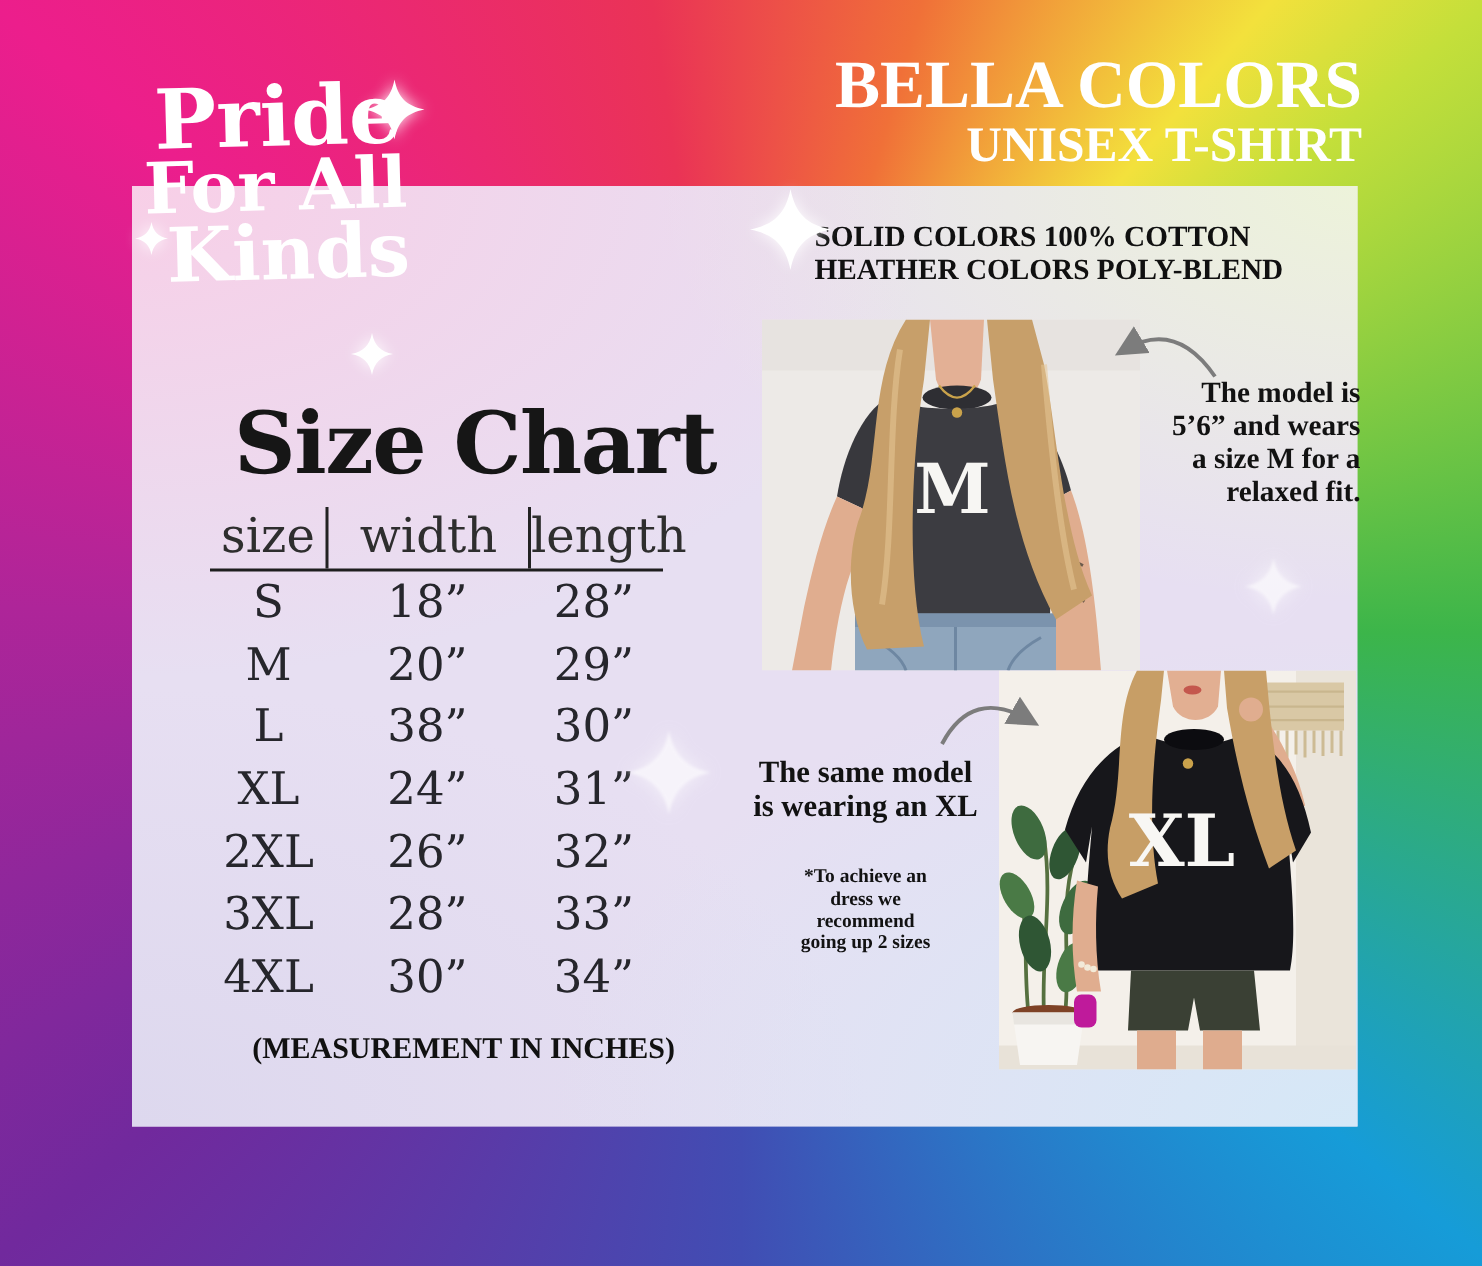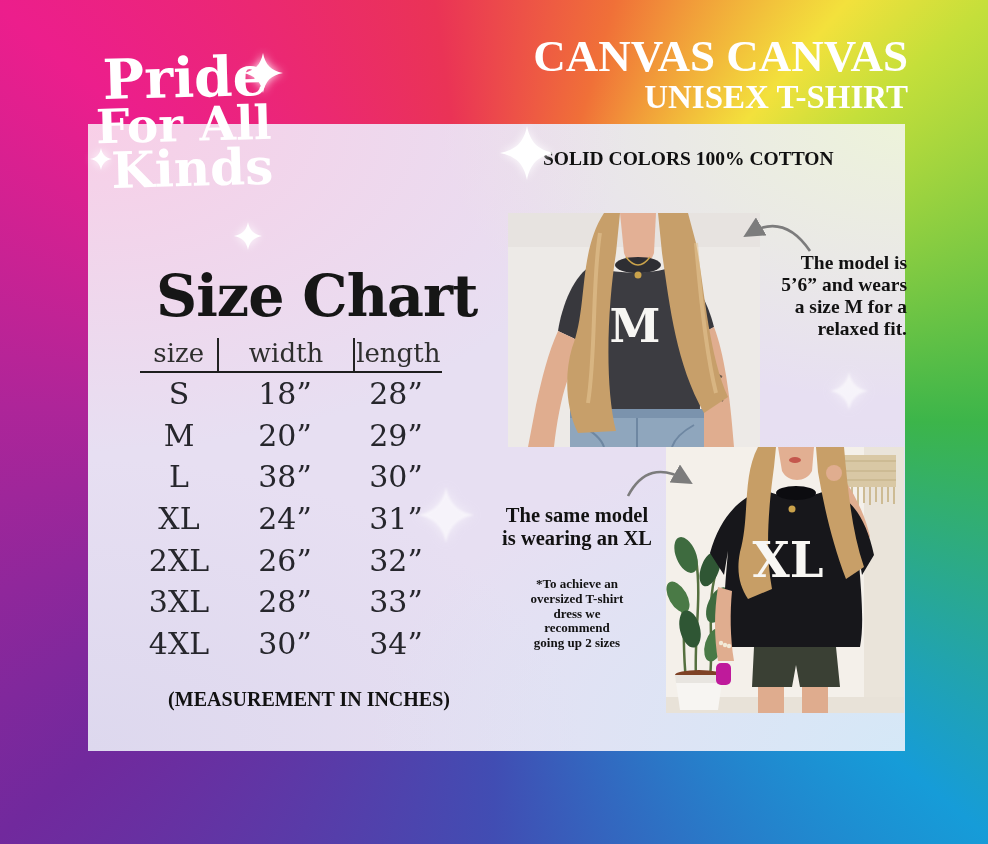--- a/index.html
+++ b/index.html
@@ -29,21 +29,21 @@
   
   .product{right:80px;top:34px;text-align:right;color:#fff;font-family:"Liberation Serif",serif;font-weight:bold;line-height:1;}
   .product .p1{font-size:45px;letter-spacing:0px;}
   .product .p2{font-size:33px;margin-top:2px;}
   
   .materials{left:543px;top:148px;width:340px;text-align:left;color:#101010;
     font-family:"Liberation Serif",serif;font-weight:bold;font-size:19.5px;line-height:1.14;}
   
   .size-title{left:156px;top:262px;font-size:57px;font-weight:bold;color:#161616;letter-spacing:-1px;}
   .size-table{left:140px;top:338px;width:302px;color:#26262c;}
-  .size-table .hrow{display:flex;border-bottom:2.5px solid #1e1e1e;font-size:26px;color:#2e2e2e;}
+  .size-table .hrow{display:flex;border-bottom:2.5px solid #1e1e1e;font-size:32px;color:#2e2e2e;}
   .size-table .hcell{text-align:center;padding-bottom:3px;}
   .size-table .c0{width:78px;}
   .size-table .c1{width:134px;border-left:2px solid #222;border-right:2px solid #222;}
   .size-table .c2{width:88px;}
   .size-table .brow{display:flex;height:41.6px;align-items:center;font-size:30px;}
   .size-table .bcell{text-align:center;}
   .size-table .brow .c1,.size-table .brow .c2{border:none;}
   .footnote{left:132px;top:688px;width:318px;text-align:right;font-size:20px;font-weight:bold;color:#111;
     font-family:"Liberation Serif",serif;}
   
@@ -62,26 +62,27 @@
 
   <div class="panel abs"></div>
 
   <div class="logo abs">
     <div class="l1">Pride</div>
     <div class="l2">For All</div>
     <div class="l3">Kinds</div>
   </div>
 
   <div class="product abs">
-    <div class="p1">CANVAS CANVAS</div>
+    <div class="p1">BELLA COLORS</div>
     <div class="p2">UNISEX T-SHIRT</div>
   </div>
 
   <div class="materials abs">
     <div>SOLID COLORS 100% COTTON</div>
+    <div>HEATHER COLORS POLY-BLEND</div>
   </div>
 
   <div class="size-title abs">Size Chart</div>
 
   <div class="size-table abs">
     <div class="hrow">
       <div class="hcell c0">size</div>
       <div class="hcell c1">width</div>
       <div class="hcell c2">length</div>
     </div>
@@ -217,21 +218,20 @@
     <div>relaxed fit.</div>
   </div>
 
   <div class="note note-xl abs">
     <div>The same model</div>
     <div>is wearing an XL</div>
   </div>
 
   <div class="note note-tip abs">
     <div>*To achieve an</div>
-    <div>oversized T-shirt</div>
     <div>dress we</div>
     <div>recommend</div>
     <div>going up 2 sizes</div>
   </div>
 
   <svg class="sparkle abs" style="left:243px;top:53px;" width="40" height="40" viewBox="0 0 24 24">
     <path d="M12 0C13.4 7.2 16.8 10.6 24 12C16.8 13.4 13.4 16.8 12 24C10.6 16.8 7.2 13.4 0 12C7.2 10.6 10.6 7.2 12 0Z" fill="#fff"></path>
   </svg>
   <svg class="sparkle abs" style="left:90px;top:148px;" width="22" height="22" viewBox="0 0 24 24">
     <path d="M12 0C13.4 7.2 16.8 10.6 24 12C16.8 13.4 13.4 16.8 12 24C10.6 16.8 7.2 13.4 0 12C7.2 10.6 10.6 7.2 12 0Z" fill="#fff"></path>

